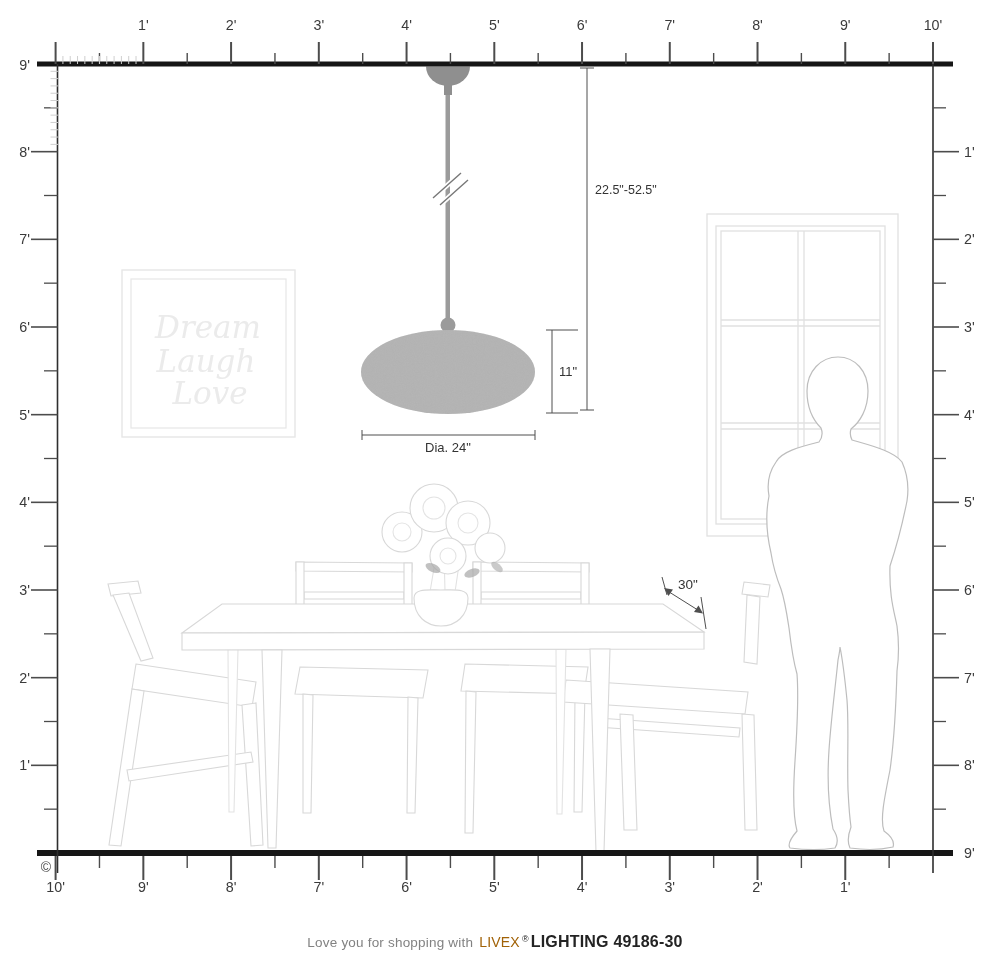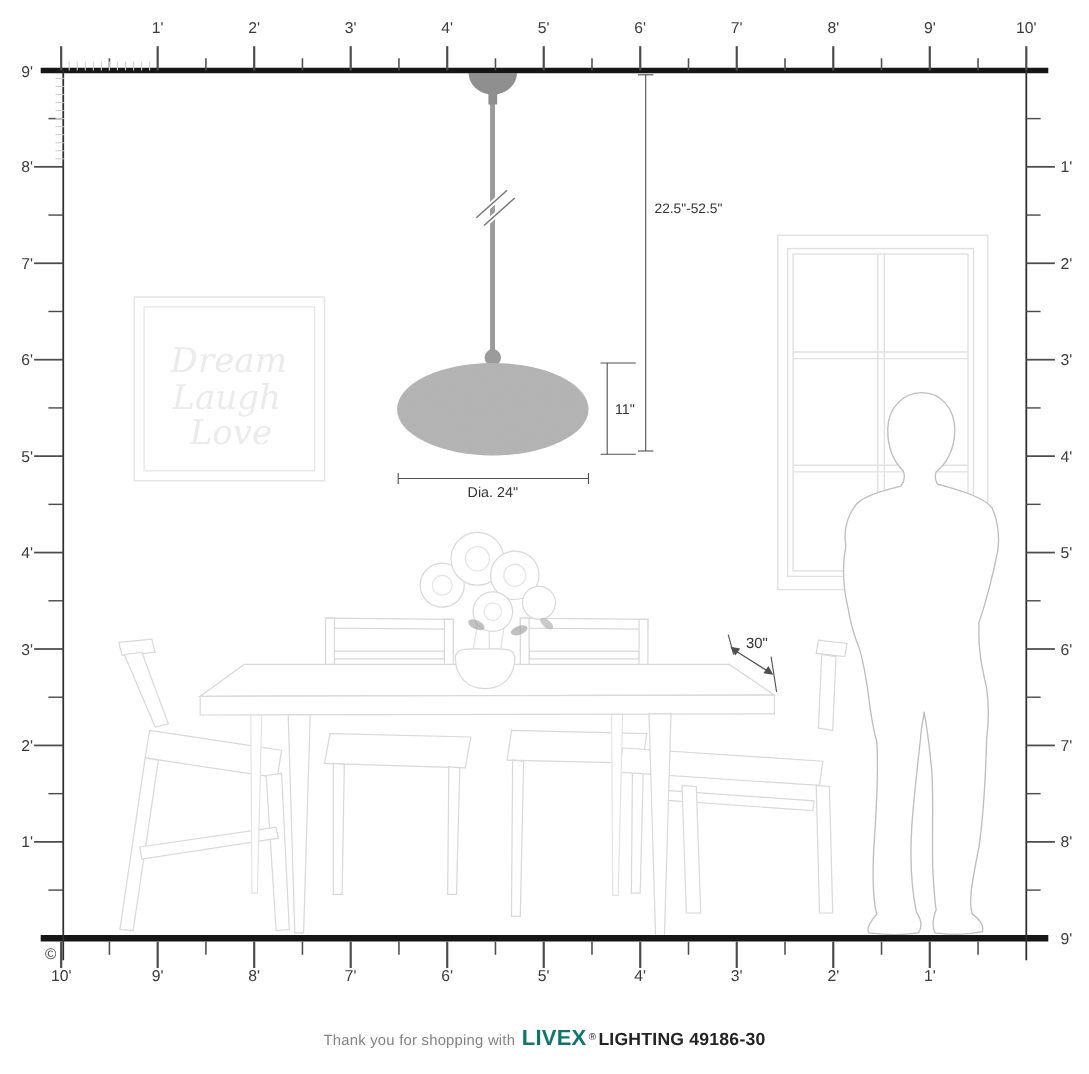--- a/index.html
+++ b/index.html
@@ -2,21 +2,21 @@
 <html><head>
 <meta charset="utf-8">
 <style>
   html,body{margin:0;padding:0;background:#ffffff;}
   body{width:990px;height:976px;position:relative;font-family:"Liberation Sans",sans-serif;}
   svg{display:block;}
   .caption{
     position:absolute;left:0;top:933px;width:990px;text-align:center;
     color:#828282;font-size:13.5px;letter-spacing:.2px;
   }
-  .caption .brand{color:#0f766e;font-weight:bold;font-size:20px;margin-left:6px;letter-spacing:.2px;}
+  .caption .brand{color:#a16207;font-weight:normal;font-size:14px;margin-left:6px;letter-spacing:.2px;}
   .caption .brand2{color:#232323;font-weight:bold;font-size:16px;margin-left:2px;letter-spacing:.2px;}
   .caption sup.reg{color:#232323;font-size:9px;font-weight:normal;vertical-align:super;margin-left:2px;}
   text{font-family:"Liberation Sans",sans-serif;}
   .script-art{font-family:"DejaVu Serif",serif;font-style:italic;}
 </style>
 </head>
 <body>
 
 <svg width="990" height="976" viewBox="0 0 990 976" xmlns="http://www.w3.org/2000/svg">
   <defs>
@@ -321,14 +321,14 @@
         <text x="964" y="595" text-anchor="start" font-size="14.3" fill="#3a3a3a">6'</text>
         <text x="964" y="682.6666666666667" text-anchor="start" font-size="14.3" fill="#3a3a3a">7'</text>
         <text x="964" y="770.3333333333334" text-anchor="start" font-size="14.3" fill="#3a3a3a">8'</text>
         <text x="964" y="858" text-anchor="start" font-size="14.3" fill="#3a3a3a">9'</text>
       </g>
     <text x="46" y="872" text-anchor="middle" font-size="14" fill="#4a4a4a">©</text>
   </g>
 </svg>
 
 <div class="caption">
-  <span>Thank you for shopping with</span><span class="brand">LIVEX</span><sup class="reg">®</sup><span class="brand2">LIGHTING 49186-30</span>
+  <span>Love you for shopping with</span><span class="brand">LIVEX</span><sup class="reg">®</sup><span class="brand2">LIGHTING 49186-30</span>
 </div>
 
 </body></html>

